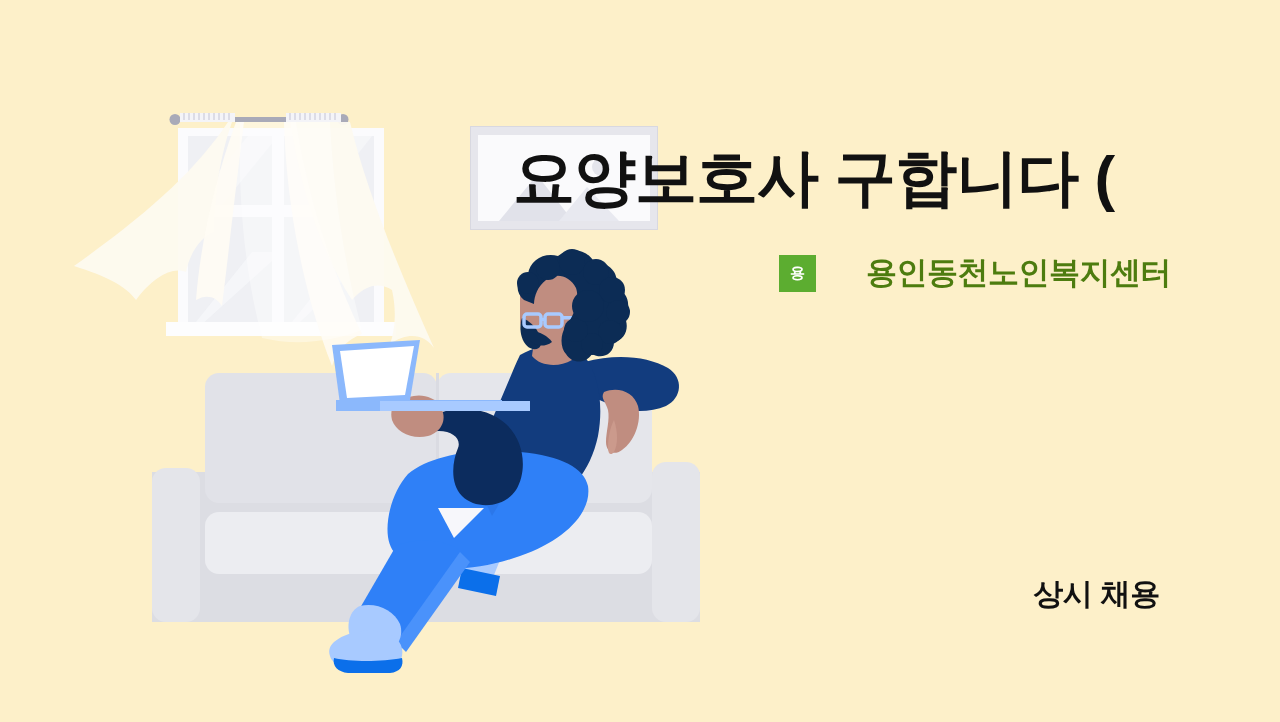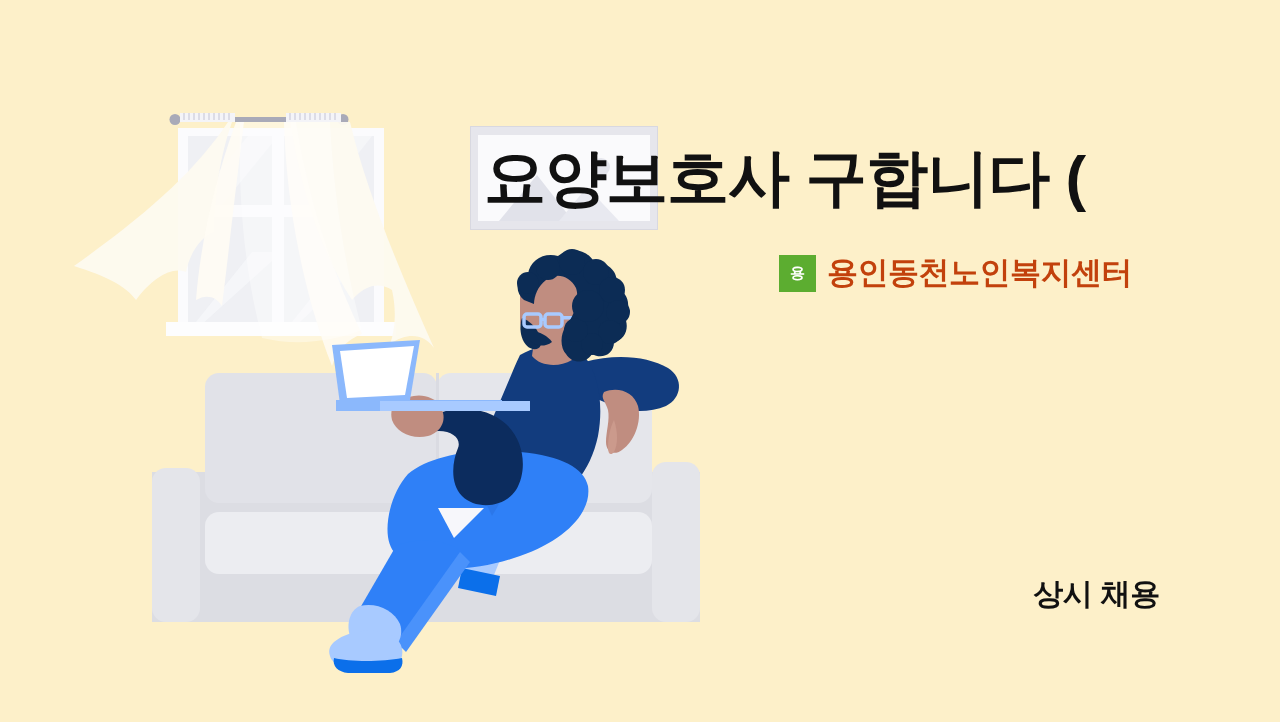--- a/index.html
+++ b/index.html
@@ -55,21 +55,21 @@
     background: #fafafc;
     display: flex;
     align-items: flex-end;
     justify-content: center;
     overflow: hidden;
   }
   #page-title {
     position: relative;
     z-index: 3;
     margin: 0;
-    padding: 0 0 0 14px;
+    padding: 0 0 0 43px;
     font-size: 62px;
     font-weight: 700;
     line-height: 104px;
     color: #111111;
     letter-spacing: -1px;
   }
 
   
   #company-row {
     position: absolute;
@@ -88,22 +88,23 @@
     font-size: 15px;
     font-weight: 600;
     display: flex;
     align-items: center;
     justify-content: center;
     flex: 0 0 auto;
   }
   #company-name {
     font-size: 31px;
     font-weight: 700;
-    color: #c2410c;
+    color: #4d7c0f;
     letter-spacing: -0.5px;
+    margin-left: 39px;
   }
 
   
   #hiring-status {
     position: absolute;
     right: 120px;
     top: 574px;
     font-size: 30px;
     font-weight: 700;
     color: #111111;

